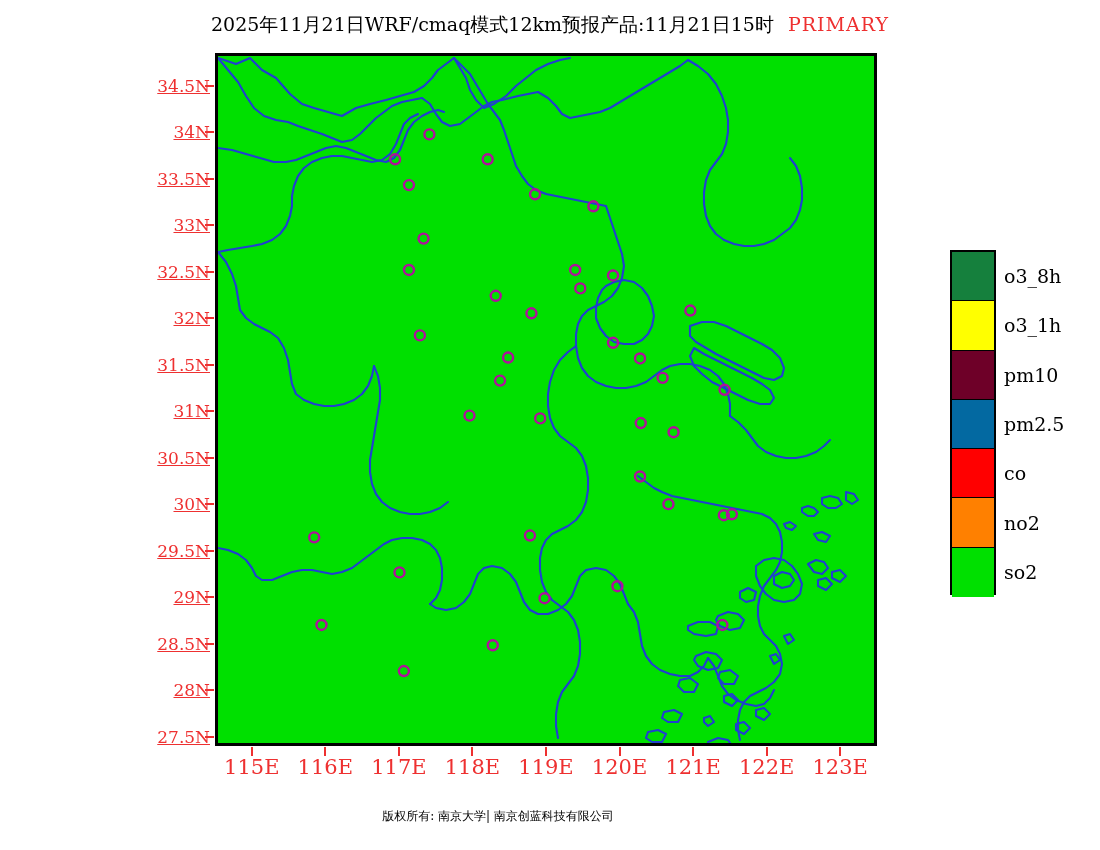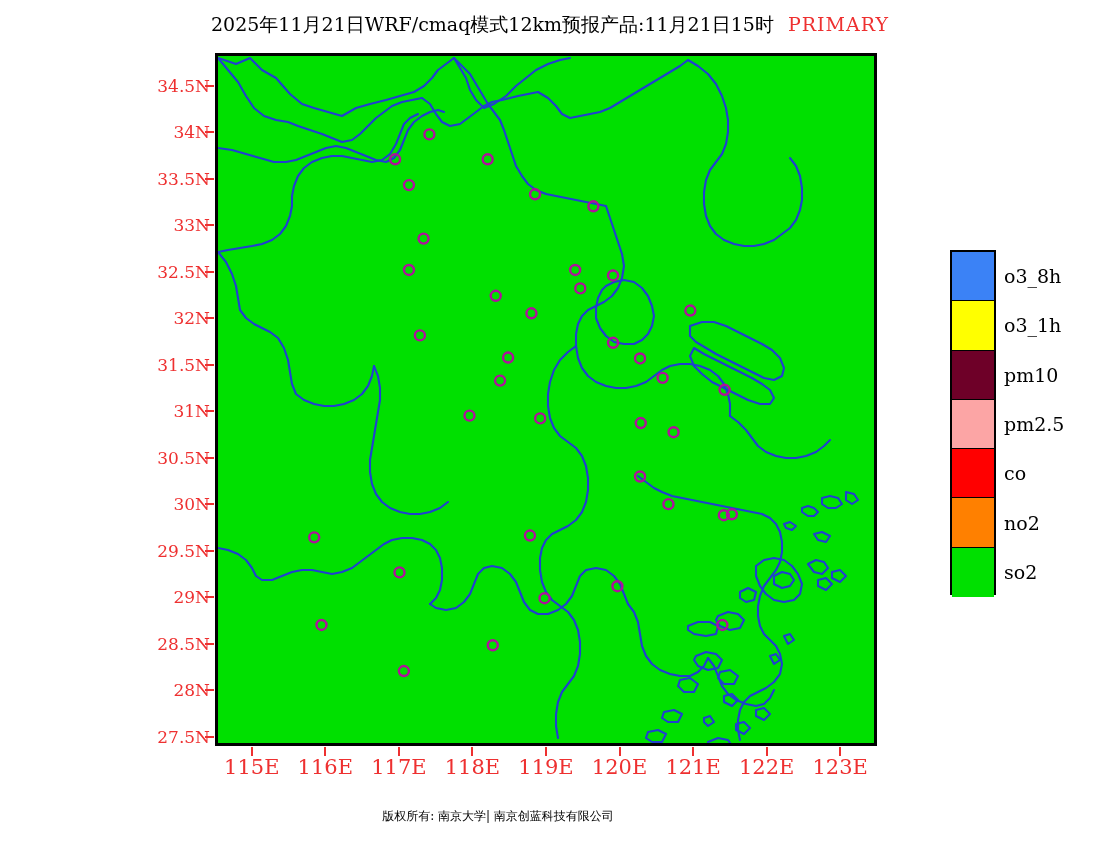--- a/index.html
+++ b/index.html
@@ -37,20 +37,21 @@
   }
   #map-svg{position:absolute;left:0;top:0;width:656px;height:687px;display:block;}
   .ylab{
     position:absolute;
     color:#ee3030;
     font-size:17px;
     white-space:nowrap;
     text-align:right;
     width:72px;
     left:138px;
+    text-decoration:underline;
   }
   .ytickmark{
     position:absolute;
     left:205px;width:9px;height:2px;background:#ee3030;
   }
   .xlab{
     position:absolute;
     color:#ee3030;
     font-size:21px;
     white-space:nowrap;
@@ -307,30 +308,30 @@
         <circle cx="326.54" cy="542.22" r="5" fill="none" stroke="#b0109c" stroke-width="2.4"></circle>
         <circle cx="504.39" cy="568.97" r="5" fill="none" stroke="#b0109c" stroke-width="2.4"></circle>
         <circle cx="103.50" cy="568.97" r="5" fill="none" stroke="#b0109c" stroke-width="2.4"></circle>
         <circle cx="274.79" cy="589.25" r="5" fill="none" stroke="#b0109c" stroke-width="2.4"></circle>
         <circle cx="185.87" cy="615.07" r="5" fill="none" stroke="#b0109c" stroke-width="2.4"></circle>
       </g>
   </svg>
 </div>
 
 <div id="legend">
-    <div class="legend-swatch" style="background: #3b82f6;">
+    <div class="legend-swatch" style="background: #15803d;">
       <div class="legend-label">o3_8h</div>
     </div>
     <div class="legend-swatch" style="background: rgb(255, 255, 0);">
       <div class="legend-label">o3_1h</div>
     </div>
     <div class="legend-swatch" style="background: rgb(110, 0, 40);">
       <div class="legend-label">pm10</div>
     </div>
-    <div class="legend-swatch" style="background: #fca5a5;">
+    <div class="legend-swatch" style="background: #0369a1;">
       <div class="legend-label">pm2.5</div>
     </div>
     <div class="legend-swatch" style="background: rgb(255, 0, 0);">
       <div class="legend-label">co</div>
     </div>
     <div class="legend-swatch" style="background: rgb(255, 128, 0);">
       <div class="legend-label">no2</div>
     </div>
     <div class="legend-swatch" style="background: rgb(0, 224, 0);">
       <div class="legend-label">so2</div>

